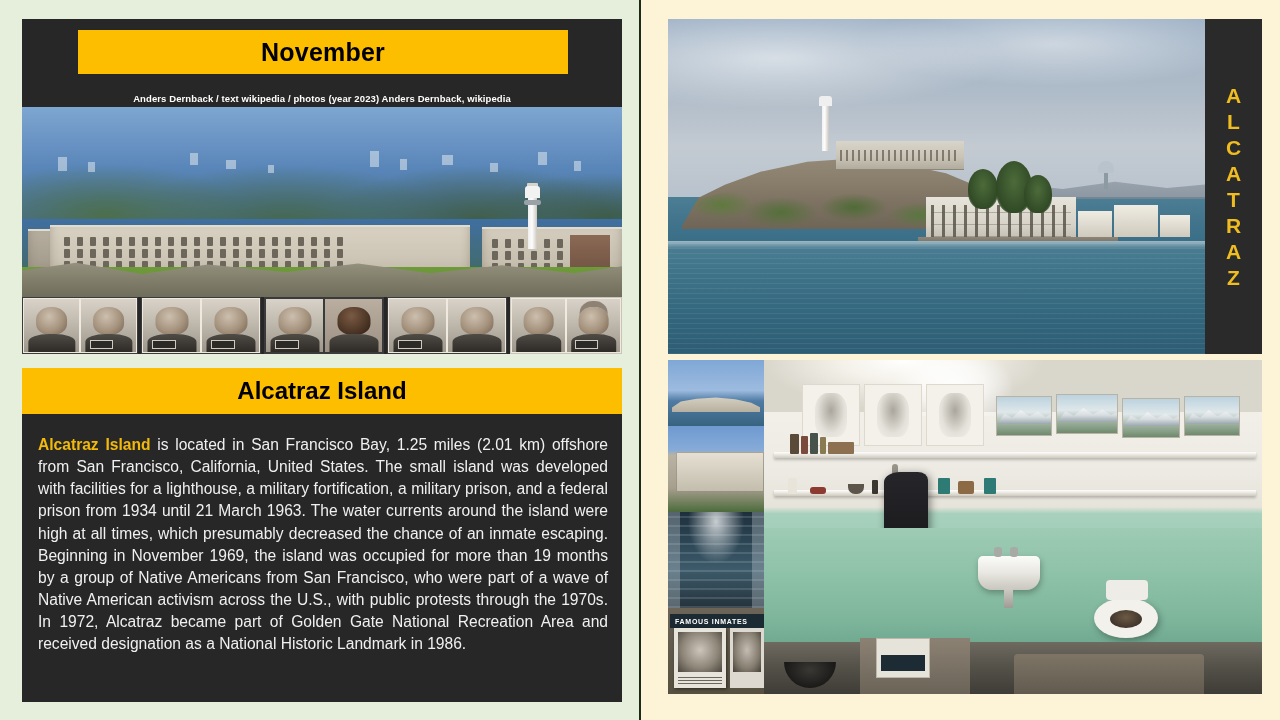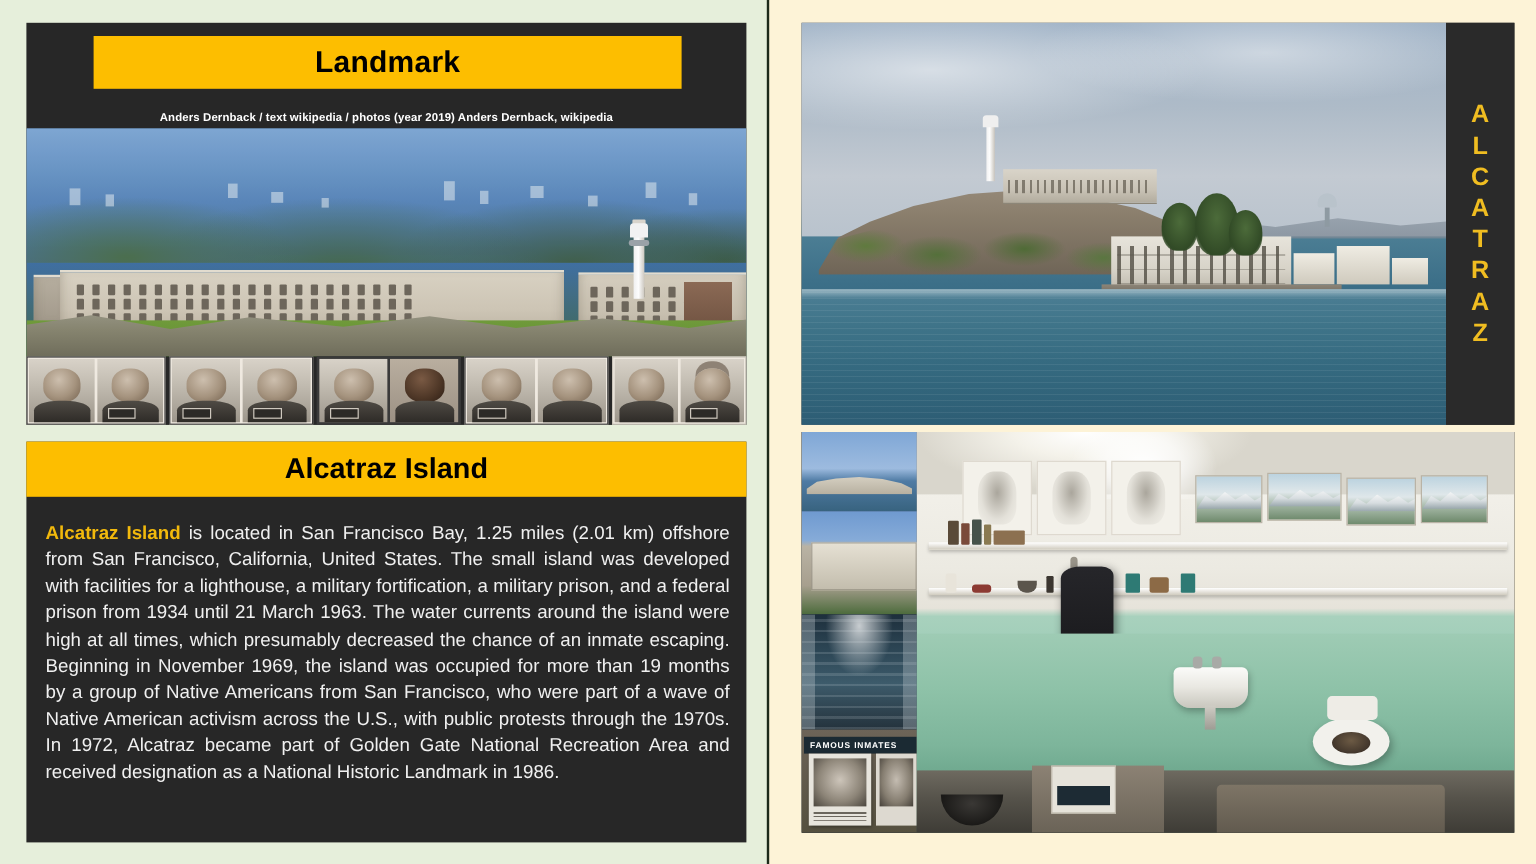--- a/index.html
+++ b/index.html
@@ -505,24 +505,24 @@
 </head>
 <body>
 
 <div class="slide">
 
   <div class="panel-left">
 
     <div class="title-card">
 
       <div class="title-banner">
-        <span>Landmark</span>
+        <span>November</span>
       </div>
 
-      <div class="byline">Anders Dernback / text wikipedia / photos (year 2019) Anders  Dernback, wikipedia</div>
+      <div class="byline">Anders Dernback / text wikipedia / photos (year 2023) Anders  Dernback, wikipedia</div>
 
       <div class="hero-photo">
         <div class="hp-hills"></div>
         <div class="hp-citydots">
           <i style="left:6%;top:16px;width:9px;height:14px;"></i>
           <i style="left:11%;top:21px;width:7px;height:10px;"></i>
           <i style="left:28%;top:12px;width:8px;height:12px;"></i>
           <i style="left:34%;top:19px;width:10px;height:9px;"></i>
           <i style="left:41%;top:24px;width:6px;height:8px;"></i>
           <i style="left:58%;top:10px;width:9px;height:16px;"></i>

